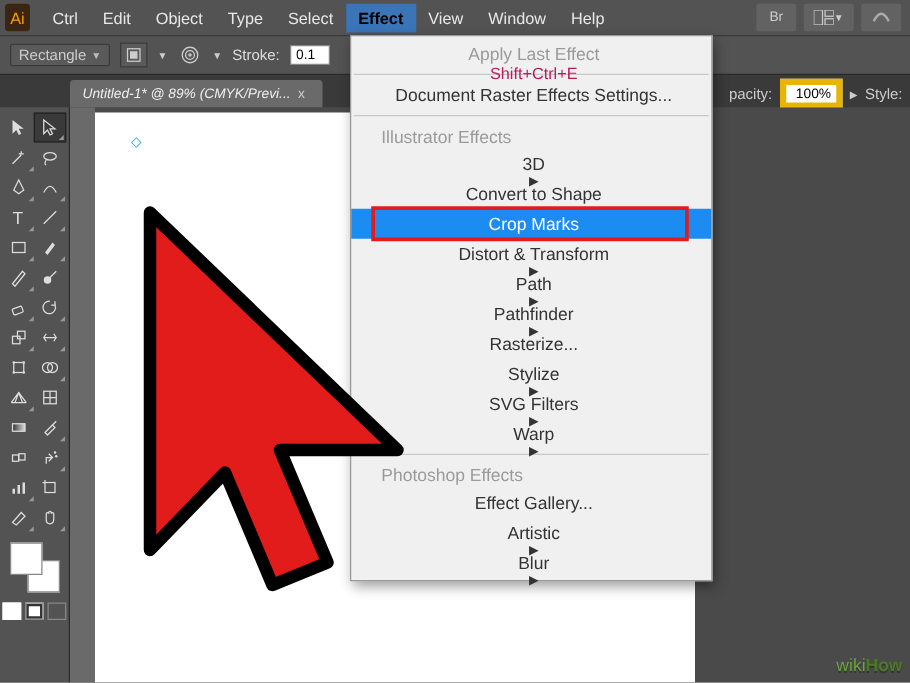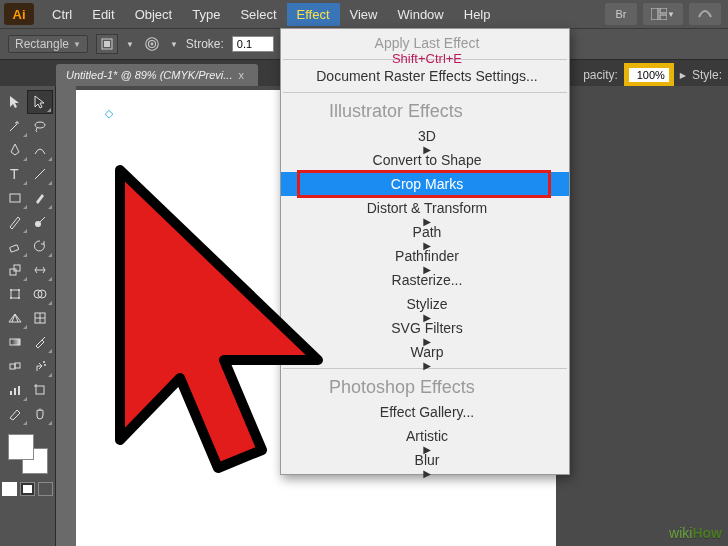--- a/index.html
+++ b/index.html
@@ -1,32 +1,32 @@
 <!DOCTYPE html>
 <html><head>
 <meta charset="utf-8">
 <style>
 * { margin: 0; padding: 0; box-sizing: border-box; font-family: "Segoe UI", Tahoma, sans-serif; }
 body { width: 728px; height: 546px; background: #4a4a4a; overflow: hidden; position: relative; }
 
 
 .menubar { height: 28px; background: #535353; display: flex; align-items: center; padding: 0 4px; color: #e8e8e8; font-size: 13px; }
-.app-icon { width: 30px; height: 22px; background: #3a2612; border-radius: 3px; display: flex; align-items: center; justify-content: center; margin-right: 8px; color: #ff9a00; font-weight: bold; font-size: 13px; }
+.app-icon { width: 20px; height: 22px; background: #3a2612; border-radius: 3px; display: flex; align-items: center; justify-content: center; margin-right: 8px; color: #ff9a00; font-weight: normal; font-size: 13px; }
 .menubar-item { padding: 4px 10px; cursor: pointer; }
-.menubar-item.active { background: #3a75b8; color: #fde047; }
+.menubar-item.active { background: #3a75b8; color: #000000; font-weight: bold; }
 .menubar-spacer { flex: 1; }
 .menubar-iconbtn { width: 32px; height: 22px; background: #626262; margin: 0 3px; border-radius: 2px; display:flex; align-items:center; justify-content:center; color:#ccc; font-size:11px; }
 .menubar-iconbtn.wide { width: 40px; }
 
 
 .optionsbar { height: 32px; background: #535353; border-top: 1px solid #3a3a3a; border-bottom: 1px solid #2a2a2a; display: flex; align-items: center; padding: 12px 8px; color: #ccc; font-size: 12px; gap: 8px; }
 .opt-label { color: #ddd; text-align: right; }
 .opt-dropdown { display: flex; align-items: center; background: #5a5a5a; border: 1px solid #3a3a3a; padding: 1px 6px; border-radius: 2px; gap: 4px; }
 .opt-dropdown .chev { font-size: 8px; color: #bbb; }
-.opt-field { background: #fff; color: #000; border: 1px solid #888; padding: 1px 4px; font-size: 11px; width: 42px; }
+.opt-field { background: #fff; color: #000; border: 1px solid #888; padding: 1px 4px; font-size: 11px; width: 32px; }
 .align-icon { width: 22px; height: 20px; background: #5a5a5a; border: 1px solid #3a3a3a; display:flex;align-items:center;justify-content:center; }
 .target-icon { width: 20px; height: 20px; display:flex;align-items:center;justify-content:center; }
 .target-icon svg circle { fill:none; stroke:#ccc; stroke-width:1.2; }
 
 
 .tabbar { height: 26px; background: #3a3a3a; display: flex; align-items: flex-end; padding-left: 56px; }
 .doctab { background: #6a6a6a; color: #eee; font-size: 11px; padding: 5px 14px 5px 10px; border-radius: 3px 3px 0 0; display: flex; align-items: center; gap: 6px; font-style: italic; }
 .doctab .close { font-style: normal; font-size: 11px; color: #ccc; }
 
 
@@ -52,21 +52,21 @@
 .drawmode.inner { background:#fff; box-shadow: inset 0 0 0 2px #333; }
 
 
 .effect-menu { position: absolute; left: 280px; top: 28px; width: 290px; background: #f0f0f0; border: 1px solid #999; box-shadow: 2px 4px 10px rgba(0,0,0,0.4); font-size: 14px; color: #333; padding: 2px 0; z-index: 20; }
 .menu-item { padding: 4px 20px 4px 24px; display: flex; justify-content: space-between; align-items: center; height: 24px; flex-direction: column; }
 .menu-item.disabled { color: #9a9a9a; }
 .menu-item.highlighted { background: #1b8cf2; color: #fff; }
 .menu-item.highlighted-box { position: relative; }
 .menu-item.highlighted-box::after { content:""; position:absolute; left:16px; right:18px; top:-2px; bottom:-2px; border:3px solid #e21b1b; pointer-events:none; }
 .menu-sep { height: 1px; background: #c8c8c8; margin: 4px 2px; }
-.menu-heading { padding: 4px 20px 2px 24px; color: #9a9a9a; font-size: 18px; margin-left: 24px; }
+.menu-heading { padding: 4px 20px 2px 24px; color: #9a9a9a; font-size: 14px; }
 .submenu-arrow { font-size: 10px; color: inherit; }
 .shortcut { color: #be185d; font-size: 13px; }
 
 
 .right-panels { position: absolute; right: 0; top: 60px; width: 92px; bottom: 0; }
 .right-opt { position:absolute; top:0; right:0; height:30px; display:flex; align-items:center; gap:6px; color:#ccc; font-size:12px; padding-right:6px; }
 .opacity-field { background:#fff; border:5px solid #eab308; color:#000; padding:1px 4px; font-size:11px; width:50px; text-align:right; }
 .stroke-panel { position:absolute; right:0; top:360px; width:90px; background:#3f3f3f; border:1px solid #222; color:#ddd; font-size:11px; }
 .stroke-panel .hdr { padding:4px 8px; border-bottom:1px solid #222; display:flex; align-items:center; gap:4px; }
 .stroke-panel .row { padding:4px 8px; text-align:right; color:#d8d8d8; }

